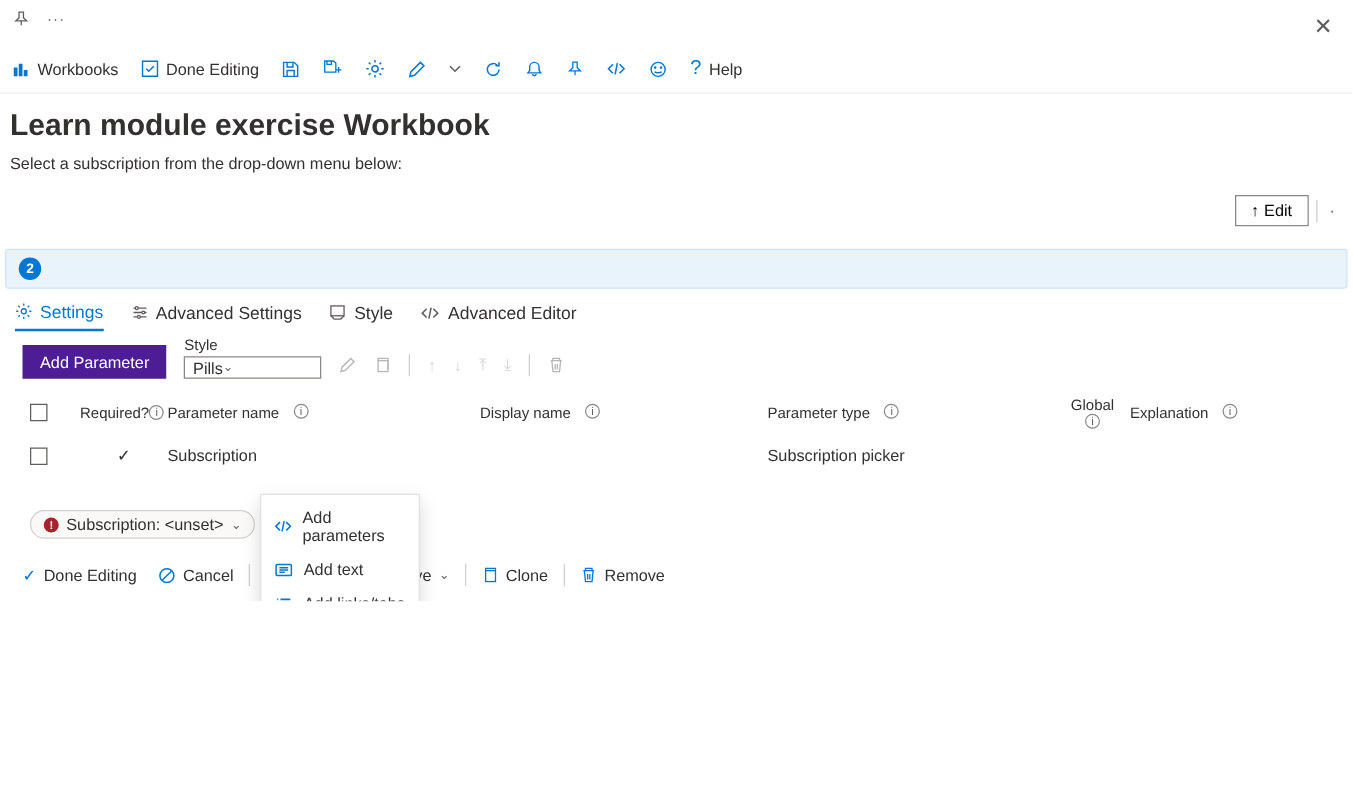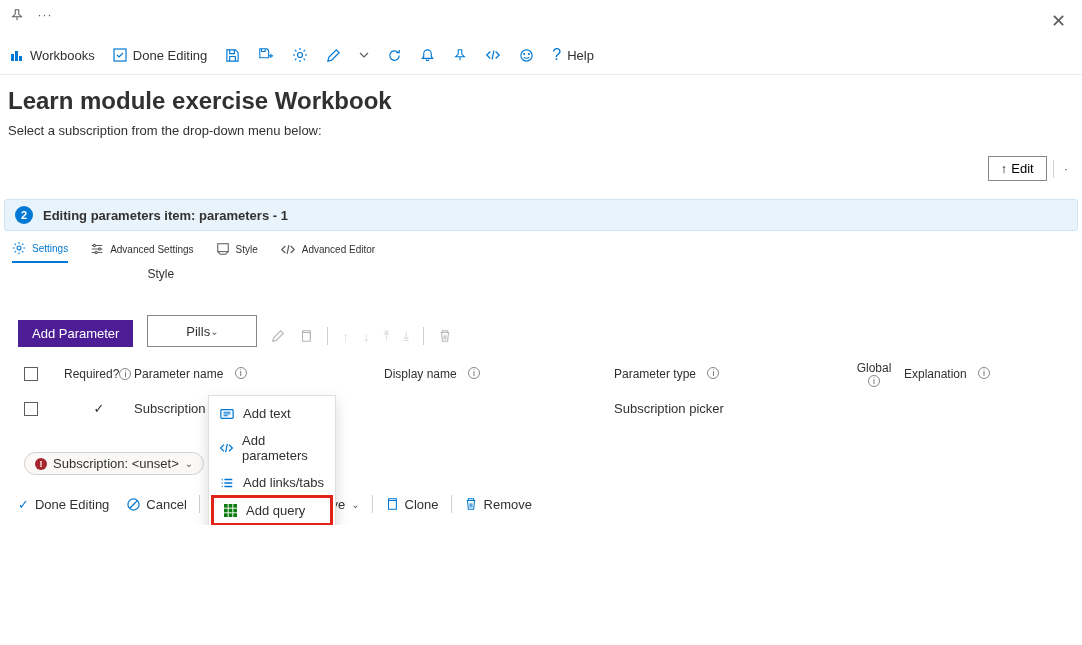--- a/index.html
+++ b/index.html
@@ -24,29 +24,29 @@
   .toolbar .tb-icon.gray { color:#605e5c;}
   .page-title { font-size:24px; font-weight:700; margin:12px 8px 8px 8px; }
   .instruction { font-size:13px; color:#323130; margin:8px 8px 18px 8px;}
   .edit-row { display:flex; justify-content:flex-end; padding:0 10px 18px 10px; align-items:center; gap:6px;}
   .edit-btn { border:1px solid #8a8886; background:#fff; padding:4px 12px; font-size:13px; cursor:pointer; display:flex; align-items:center; gap:4px;}
   .right-dots { color:#605e5c; padding:0 4px;}
   .section-bar { background:#e9f3fc; display:flex; align-items:center; gap:10px; padding:6px 10px; border:1px solid #cde4f7; border-radius:3px; margin:0 4px;}
   .badge { width:18px; height:18px; border-radius:50%; background:#0078d4; color:#fff; font-size:11px; display:flex; align-items:center; justify-content:center; font-weight:600;}
   .section-title { font-size:13px; font-weight:600;}
   .tabs { display:flex; gap:22px; padding:10px 12px 0 12px; border-bottom:none;}
-  .tab { display:flex; align-items:center; gap:6px; font-size:10px; padding-bottom:6px; cursor:pointer; color:#323130;}
+  .tab { display:flex; align-items:center; gap:6px; font-size:14px; padding-bottom:6px; cursor:pointer; color:#323130;}
   .tab.active { color:#0078d4; border-bottom:2px solid #0078d4; font-weight:400;}
   .tab .ticon { color:#605e5c; }
   .tab.active .ticon { color:#0078d4; }
   .param-ctrl { display:flex; align-items:flex-end; gap:14px; padding:4px 18px 6px 18px;}
   .add-param { background:#4c1d95; color:#fff; border:none; padding:6px 14px; font-size:13px; font-weight:400; cursor:pointer;}
   .style-group { display:flex; flex-direction:column; gap:2px;}
   .style-label { font-size:12px; color:#323130;}
-  .style-select { border:1px solid #8a8886; width:110px; height:32px; padding:2px 6px; font-size:13px; display:flex; align-items:center; justify-content:center; cursor:pointer;margin-top:32px;}
+  .style-select { border:1px solid #8a8886; width:110px; height:18px; padding:2px 6px; font-size:13px; display:flex; align-items:center; justify-content:flex-start; cursor:pointer;}
   .ctrl-icons { display:flex; align-items:center; gap:14px; color:#a19f9d; padding-bottom:2px;}
   .ctrl-icons .disabled { opacity:0.45; }
   .vsep { width:1px; height:18px; background:#d2d0ce;}
   .table-wrap { padding:0 16px 0 24px;}
   .thead { display:flex; align-items:center; font-size:12px; color:#323130; padding:8px 0;}
   .th { display:flex; gap:4px;}
   .info-ico { width:12px; height:12px; border:1px solid #8a8886; border-radius:50%; font-size:9px; display:inline-flex; align-items:center; justify-content:center; color:#605e5c; flex-shrink:0;}
   .col-chk { width:40px;}
   .col-req { width:70px; align-items:center; gap:0;}
   .col-name { width:250px;}
@@ -178,21 +178,20 @@
     <button class="edit-btn">
       <span>↑</span>
       <span>Edit</span>
     </button>
     <div class="vsep"></div>
     <span class="right-dots">·</span>
   </div>
 
   <div class="section-bar">
     <div class="badge">2</div>
-    <div class="section-title">Editing parameters item: parameters - 1</div>
   </div>
 
   <div class="tabs">
     <div class="tab active">
       <span class="ticon">
           <svg width="14" height="14" viewBox="0 0 16 16" fill="none" stroke="#0078d4" stroke-width="1.2">
             <circle cx="8" cy="8" r="2.3"></circle>
             <path d="M8 1v2M8 13v2M1 8h2M13 8h2M3 3l1.4 1.4M11.6 11.6L13 13M3 13l1.4-1.4M11.6 4.4L13 3"></path>
           </svg>
         </span>
@@ -350,34 +349,34 @@
           </svg>
         </span>
         <span>Remove</span>
       </div>
   </div>
 
   
   <div class="menu">
     <div class="menu-item">
       <span class="micon">
+          <svg width="15" height="12" viewBox="0 0 18 14" fill="none" stroke="#0078d4" stroke-width="1.5">
+            <path d="M6 3L2 7l4 4M12 3l4 4-4 4M10 2l-2 10"></path>
+          </svg>
+        </span>
+      <span>Add parameters</span>
+    </div>
+    <div class="menu-item">
+      <span class="micon">
           <svg width="14" height="12" viewBox="0 0 16 12" fill="none" stroke="#0078d4" stroke-width="1.4">
             <rect x="1" y="1" width="14" height="10" rx="1"></rect>
             <path d="M4 4h8M4 6h8M4 8h5"></path>
           </svg>
         </span>
       <span>Add text</span>
-    </div>
-    <div class="menu-item">
-      <span class="micon">
-          <svg width="15" height="12" viewBox="0 0 18 14" fill="none" stroke="#0078d4" stroke-width="1.5">
-            <path d="M6 3L2 7l4 4M12 3l4 4-4 4M10 2l-2 10"></path>
-          </svg>
-        </span>
-      <span>Add parameters</span>
     </div>
     <div class="menu-item">
       <span class="micon">
           <svg width="14" height="12" viewBox="0 0 16 12" fill="none" stroke="#0078d4" stroke-width="1.5">
             <path d="M2 2h1M5 2h9M2 6h1M5 6h9M2 10h1M5 10h9"></path>
           </svg>
         </span>
       <span>Add links/tabs</span>
     </div>
     <div class="menu-item highlight">

